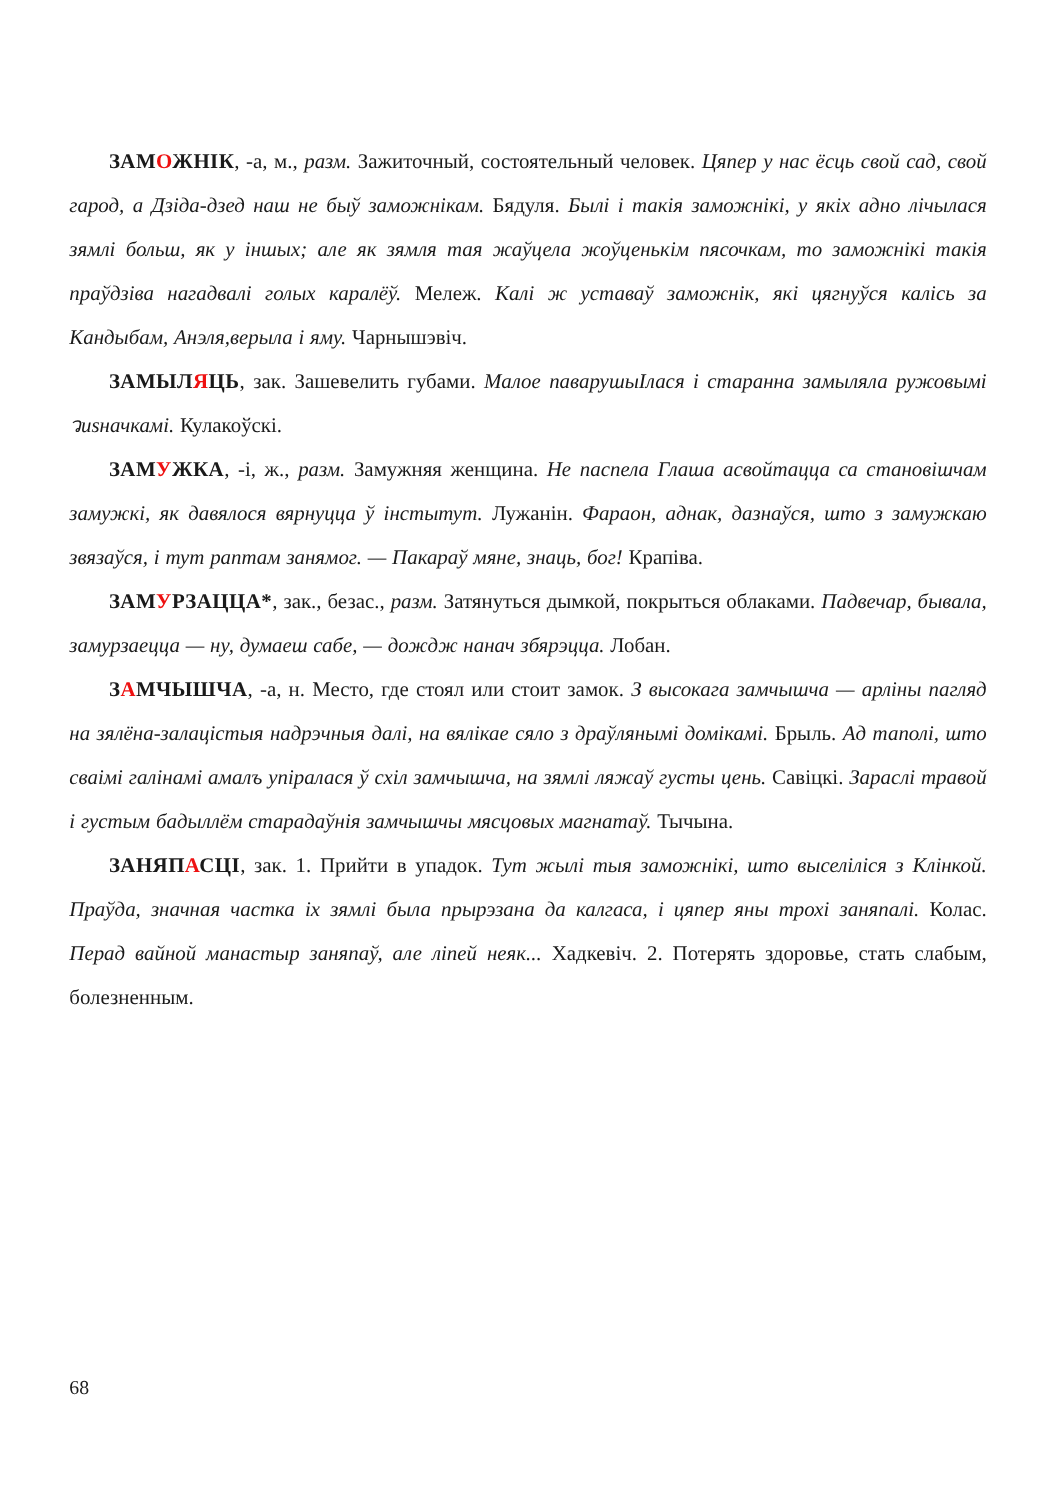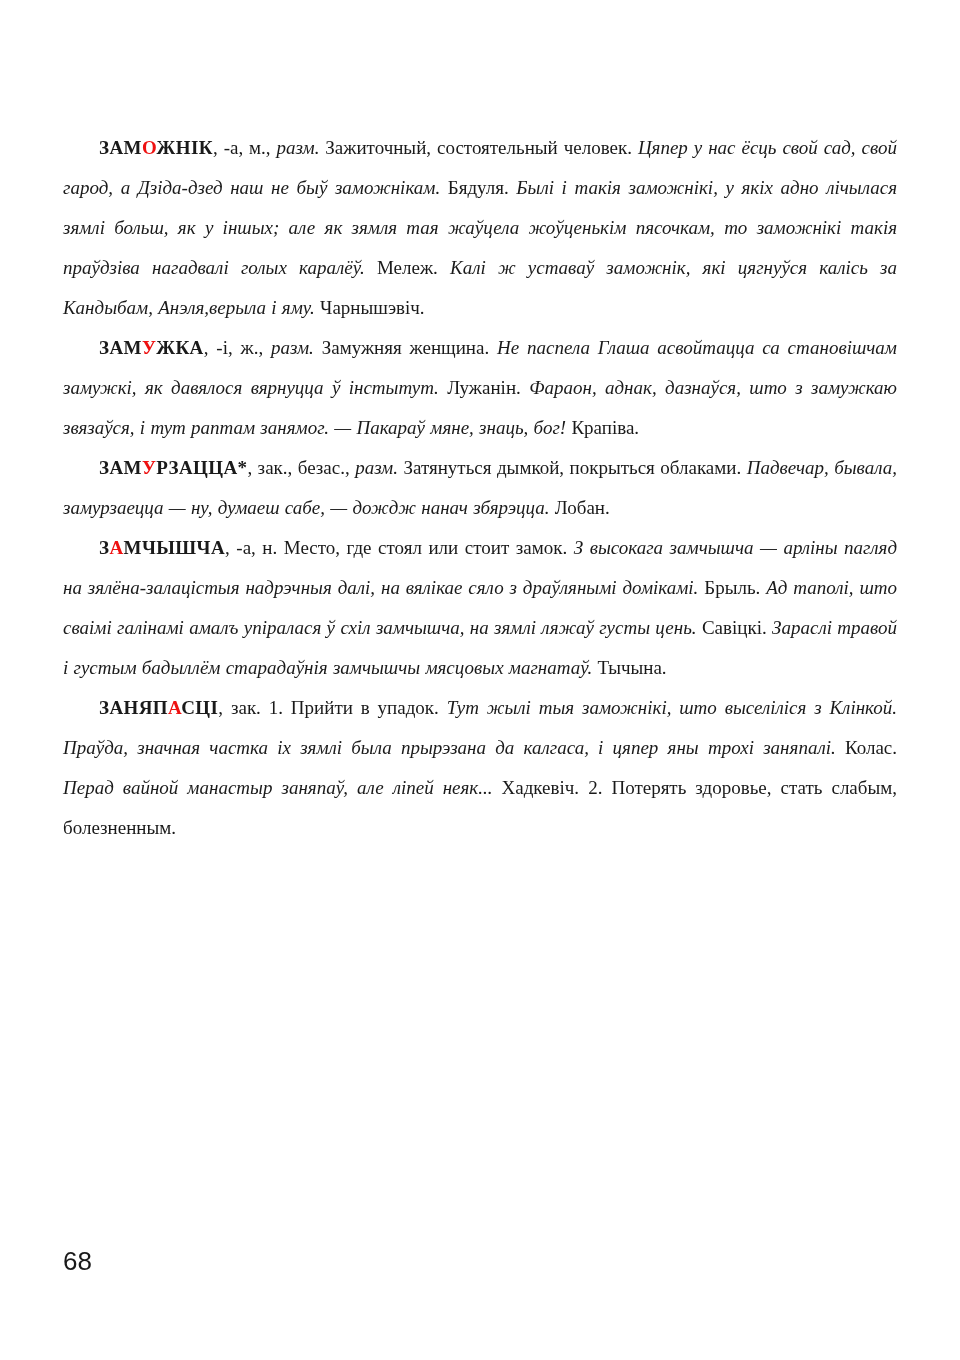--- a/index.html
+++ b/index.html
@@ -56,29 +56,30 @@
   .author {
     font-style: normal;
   }
   .sense-num {
     font-style: normal;
   }
   .folio {
     position: absolute;
     left: 63px;
     top: 1246px;
-    font-size: 26px;
+    font-size: 18px;
     line-height: 30px;
-    font-family: Liberation Sans, sans-serif;
+    font-family: Liberation Serif, serif;
     color: #1a1a1a;
   }
 </style>
 </head>
 <body>
 
 <div class="page">
     <p class="entry"><span class="headword">ЗАМ</span><span class="accent">О</span><span class="headword">ЖНІК</span><span class="gram">, -а, м., </span><span class="gram-ital">разм.</span><span class="definition"> Зажиточный, состоятельный человек. </span><span class="citation">Цяпер у нас ёсць свой сад, свой гарод, а Дзіда-дзед наш не быў заможнікам.</span><span class="author"> Бядуля. </span><span class="citation">Былі і такія заможнікі, у якіх адно лічылася зямлі больш, як у іншых; але як зямля тая жаўцела жоўценькім пясочкам, то заможнікі такія праўдзіва нагадвалі голых каралёў.</span><span class="author"> Мележ. </span><span class="citation">Калі ж уставаў заможнік, які цягнуўся калісь за Кандыбам, Анэля,верыла і яму.</span><span class="author"> Чарнышэвіч.</span></p>
+    <p class="entry"><span class="headword">ЗАМЫЛ</span><span class="accent">Я</span><span class="headword">ЦЬ</span><span class="gram">, зак.</span><span class="definition"> Зашевелить губами. </span><span class="citation">Малое паварушыIлася і старанна замыляла ружовымі วusначкамі.</span><span class="author"> Кулакоўскі.</span></p>
     <p class="entry"><span class="headword">ЗАМ</span><span class="accent">У</span><span class="headword">ЖКА</span><span class="gram">, -і, ж., </span><span class="gram-ital">разм.</span><span class="definition"> Замужняя женщина. </span><span class="citation">Не паспела Глаша асвойтацца са становішчам замужкі, як давялося вярнуцца ў інстытут.</span><span class="author"> Лужанін. </span><span class="citation">Фараон, аднак, дазнаўся, што з замужкаю звязаўся, і тут раптам занямог. — Пакараў мяне, знаць, бог!</span><span class="author"> Крапіва.</span></p>
     <p class="entry"><span class="headword">ЗАМ</span><span class="accent">У</span><span class="headword">РЗАЦЦА*</span><span class="gram">, зак., безас., </span><span class="gram-ital">разм.</span><span class="definition"> Затянуться дымкой, покрыться облаками. </span><span class="citation">Падвечар, бывала, замурзаецца — ну, думаеш сабе, — дождж нанач збярэцца.</span><span class="author"> Лобан.</span></p>
     <p class="entry"><span class="headword">З</span><span class="accent">А</span><span class="headword">МЧЫШЧА</span><span class="gram">, -а, н.</span><span class="definition"> Место, где стоял или стоит замок. </span><span class="citation">З высокага замчышча — арліны пагляд на зялёна-залацістыя надрэчныя далі, на вялікае сяло з драўлянымі домікамі.</span><span class="author"> Брыль. </span><span class="citation">Ад таполі, што сваімі галінамі амалъ упіралася ў схіл замчышча, на зямлі ляжаў густы цень.</span><span class="author"> Савіцкі. </span><span class="citation">Зараслі травой і густым бадыллём старадаўнія замчышчы мясцовых магнатаў.</span><span class="author"> Тычына.</span></p>
     <p class="entry"><span class="headword">ЗАНЯП</span><span class="accent">А</span><span class="headword">СЦІ</span><span class="gram">, зак. </span><span class="sense-num">1.</span><span class="definition"> Прийти в упадок. </span><span class="citation">Тут жылі тыя заможнікі, што выселіліся з Клінкой. Праўда, значная частка іх зямлі была прырэзана да калгаса, і цяпер яны трохі заняпалі.</span><span class="author"> Колас. </span><span class="citation">Перад вайной манастыр заняпаў, але ліпей неяк...</span><span class="author"> Хадкевіч. </span><span class="sense-num">2.</span><span class="definition"> Потерять здоровье, стать слабым, болезненным.</span></p>
   </div>
 <div class="folio">68</div>
 
 </body></html>

